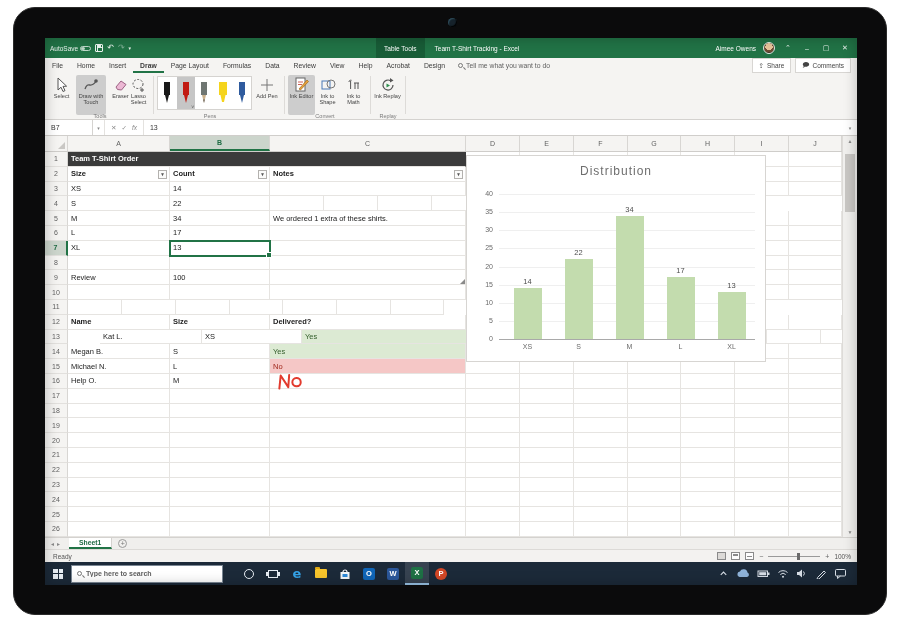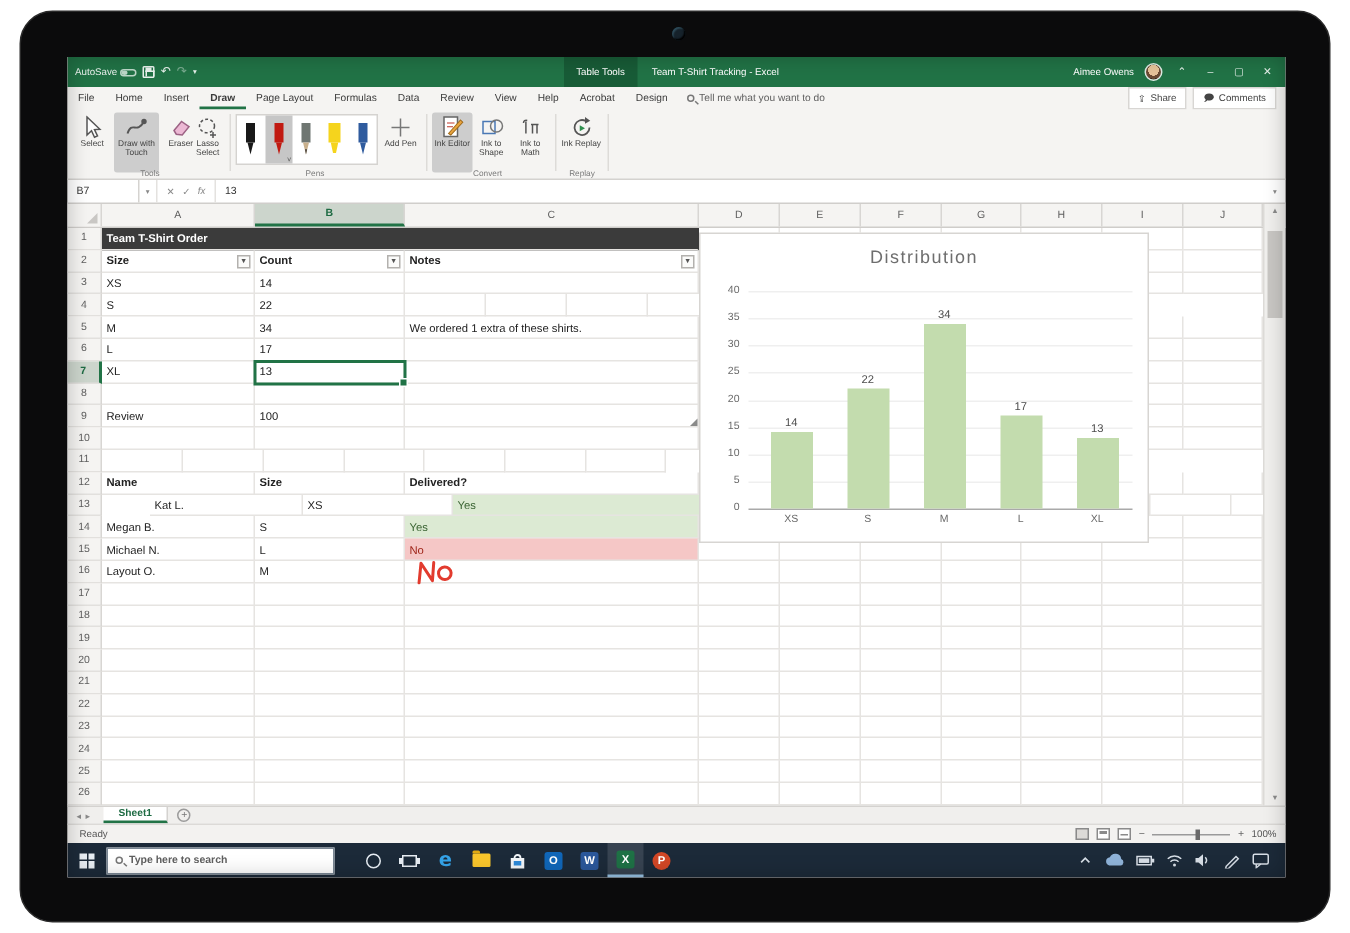--- a/index.html
+++ b/index.html
@@ -526,21 +526,21 @@
         <div class="cell" style="width: 54px;"></div>
         <div class="cell" style="width: 54px;"></div>
         <div class="cell" style="width: 54px;"></div>
         <div class="cell" style="width: 53px;"></div>
         <div class="cell" style="width: 54px;"></div>
         <div class="cell" style="width: 54px;"></div>
         <div class="cell" style="width: 53px;"></div>
       </div>
       <div class="grow">
         <div class="rnum">16</div>
-        <div class="cell" style="width: 102px;">Layout O.</div>
+        <div class="cell" style="width: 102px;">Help O.</div>
         <div class="cell" style="width: 100px;">M</div>
         <div class="cell" style="width: 196px;">
           <span class="inkno"><svg width="30" height="21" viewBox="0 0 30 21" style="transform:rotate(-3deg)">
               <path d="M4 17 L6 4 L13 16 L14.5 4" fill="none" stroke="#e23b2e" stroke-width="2" stroke-linecap="round" stroke-linejoin="round"></path>
               <circle cx="21.5" cy="11.5" r="4.2" fill="none" stroke="#e23b2e" stroke-width="2"></circle>
             </svg></span>
         </div>
         <div class="cell" style="width: 54px;"></div>
         <div class="cell" style="width: 54px;"></div>
         <div class="cell" style="width: 54px;"></div>

